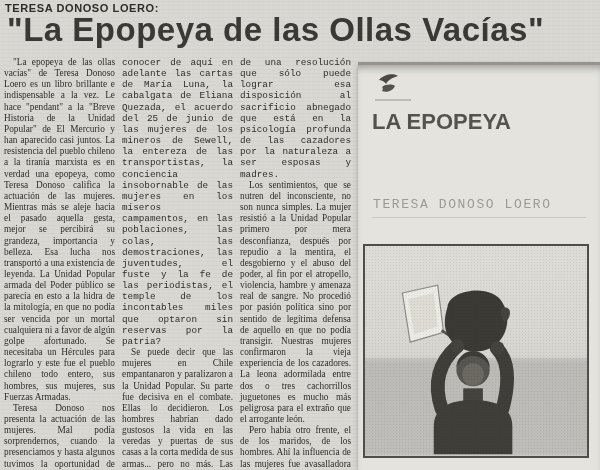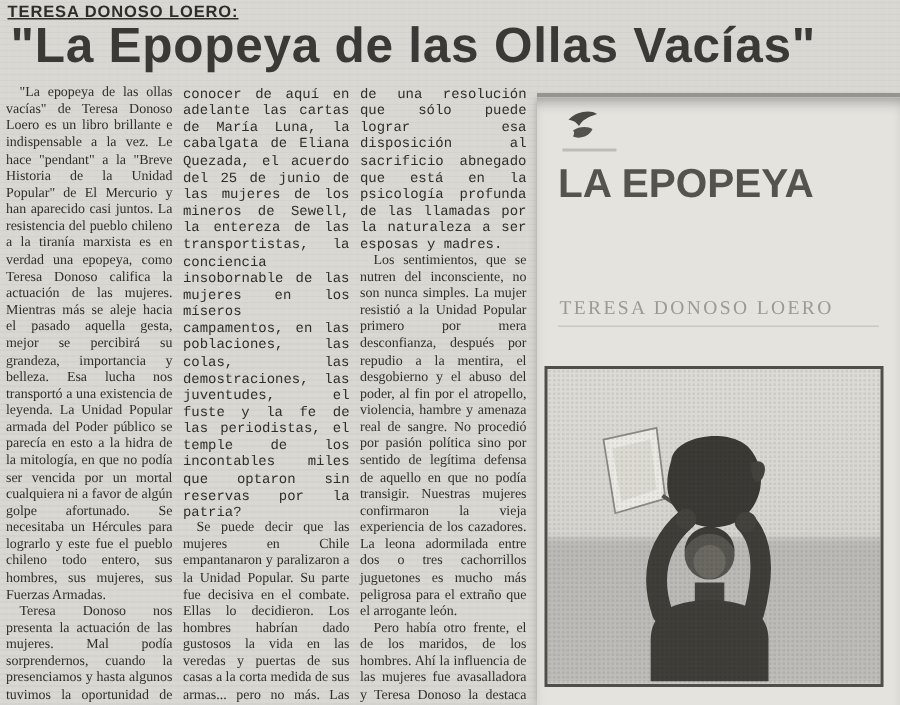--- a/index.html
+++ b/index.html
@@ -7,21 +7,21 @@
     width:600px;height:470px;overflow:hidden;position:relative;
     background:#d8d7d2;
     background-image:repeating-linear-gradient(0deg, rgba(0,0,0,0.025) 0 1px, transparent 1px 4px),
                      repeating-linear-gradient(90deg, rgba(255,255,255,0.03) 0 2px, transparent 2px 5px);
     font-family:"Liberation Serif", serif;
     color:#2b2a26;
   }
   .kicker{
     position:absolute;left:5px;top:2px;
     font-family:"Liberation Sans", sans-serif;font-weight:bold;
-    font-size:11px;letter-spacing:.6px;color:#2e2d29;text-decoration:underline;
+    font-size:11px;letter-spacing:.6px;color:#2e2d29;
   }
   .headline{
     position:absolute;left:7px;top:11px;white-space:nowrap;
     font-family:"Liberation Sans", sans-serif;font-weight:bold;
     font-size:33px;letter-spacing:.5px;color:#3a3935;
   }
   .col{
     position:absolute;top:57px;width:111px;
     font-size:9.3px;line-height:11.15px;text-align:justify;
     color:#2f2e2a;
@@ -36,25 +36,25 @@
     position:absolute;left:358px;top:62px;width:242px;height:408px;
     background:#e4e3de;
     border-top:3px solid #96948d;
     box-shadow:inset 0 7px 9px -5px rgba(0,0,0,.35), -3px 0 5px -3px rgba(0,0,0,.25);
   }
   .cover-logo{position:absolute;left:18px;top:8px;width:24px;height:22px;}
   .imprint-line{position:absolute;left:17px;top:34px;width:36px;height:2px;background:#bdbcb6;}
   .cover-title{
     position:absolute;left:14px;top:44px;
     font-family:"Liberation Sans", sans-serif;font-weight:bold;
-    font-size:27px;line-height:26px;color:#54534e;letter-spacing:0;
+    font-size:22px;line-height:26px;color:#54534e;letter-spacing:0;
   }
   .cover-author{
     position:absolute;left:15px;top:132px;
-    font-family:Liberation Serif, serif;
+    font-family:Liberation Mono, monospace;
     font-size:13px;letter-spacing:1.6px;color:#9b9a93;white-space:nowrap;
   }
   .cover-rule{position:absolute;left:14px;top:152px;width:214px;height:1px;background:#c9c8c2;}
   .photo{
     position:absolute;left:5px;top:179px;width:226px;height:214px;
     border:2px solid #4f4e49;box-sizing:border-box;
     background:linear-gradient(#dddcd7 0%, #d6d5d0 52%, #c6c5c1 56%, #c9c8c4 100%);
   }
   .photo::after{
     content:"";position:absolute;inset:0;
@@ -74,21 +74,21 @@
   <p>Teresa Donoso nos presenta la actuación de las mujeres. Mal podía sorprendernos, cuando la presenciamos y hasta algunos tuvimos la oportunidad de exaltarla. Pero aquella actuación está admirablemente evocada en un reportaje veraz, amplia y detalladamente informado, muy bien seleccionado y escrito con gran fuerza, impacto y vida. Debe concederse a la autora que la resistencia de las mujeres a la tiranía marxista fue una epopeya nacional y es fácil pronosticar que pasará a la historia encabezada por este relato. ¿Quién puede des-</p>
 </div>
 
 <div class="col col-2">
   <p class="cont">conocer de aquí en adelante las cartas de María Luna, la cabalgata de Eliana Quezada, el acuerdo del 25 de junio de las mujeres de los mineros de Sewell, la entereza de las transportistas, la conciencia insobornable de las mujeres en los míseros campamentos, en las poblaciones, las colas, las demostraciones, las juventudes, el fuste y la fe de las periodistas, el temple de los incontables miles que optaron sin reservas por la patria?</p>
   <p>Se puede decir que las mujeres en Chile empantanaron y paralizaron a la Unidad Popular. Su parte fue decisiva en el combate. Ellas lo decidieron. Los hombres habrían dado gustosos la vida en las veredas y puertas de sus casas a la corta medida de sus armas... pero no más. Las Fuerzas Armadas estaban sometidas a obligaciones en que la forma y el fondo entraban en abierta contradicción. Pero las mujeres luchaban en dos frentes.</p>
   <p>En el frente externo nadie puede ignorar desde ahora en qué consistió el Poder Femenino, ¿cómo se produjo aquella formidable manifestación de las cacerolas vacías que tan tempranamente tocó a muerto para la Unidad Popular ni como se multiplicaron las mujeres en las dos otras que superaron sucesivamente cuanto se había visto en Chile. La resistencia de la mujer a la Unidad Popular, es decir al comunismo disfrazado de democratismo, fue de una claridad propia del instinto y</p>
 </div>
 
 <div class="col col-3">
-  <p class="cont">de una resolución que sólo puede lograr esa disposición al sacrificio abnegado que está en la psicología profunda de las llamadas por la naturaleza a ser esposas y madres.</p>
+  <p class="cont">de una resolución que sólo puede lograr esa disposición al sacrificio abnegado que está en la psicología profunda de las cazadores por la naturaleza a ser esposas y madres.</p>
   <p>Los sentimientos, que se nutren del inconsciente, no son nunca simples. La mujer resistió a la Unidad Popular primero por mera desconfianza, después por repudio a la mentira, el desgobierno y el abuso del poder, al fin por el atropello, violencia, hambre y amenaza real de sangre. No procedió por pasión política sino por sentido de legítima defensa de aquello en que no podía transigir. Nuestras mujeres confirmaron la vieja experiencia de los cazadores. La leona adormilada entre dos o tres cachorrillos juguetones es mucho más peligrosa para el extraño que el arrogante león.</p>
   <p>Pero había otro frente, el de los maridos, de los hombres. Ahí la influencia de las mujeres fue avasalladora y Teresa Donoso la destaca con acierto. Las manifestaciones de las esposas de oficiales en los últimos días fueron también la última campanada del funeral. La unidad militar, en buena parte operada por ellas, dio su fruto de oro: al día siguiente, de la Unidad Popular sólo quedaba humo. El relato de Teresa Donoso es tan útil como apetecible. No se puede olvidar que la historia también se hace contándola en bella forma.</p>
 
 </div>
 
 <div class="cover">
   <div class="cover-logo">
     <svg viewBox="0 0 24 22" xmlns="http://www.w3.org/2000/svg">
       <path d="M3 7 C8 1, 18 0, 22 3 C16 5, 12 7, 10 11 C8 8, 5 7, 3 7 Z" fill="#4a4944"></path>
       <path d="M6 14 C10 11, 16 11, 19 13 C17 18, 10 20, 6 18 C7 16, 7 15, 6 14 Z" fill="#55534e"></path>

